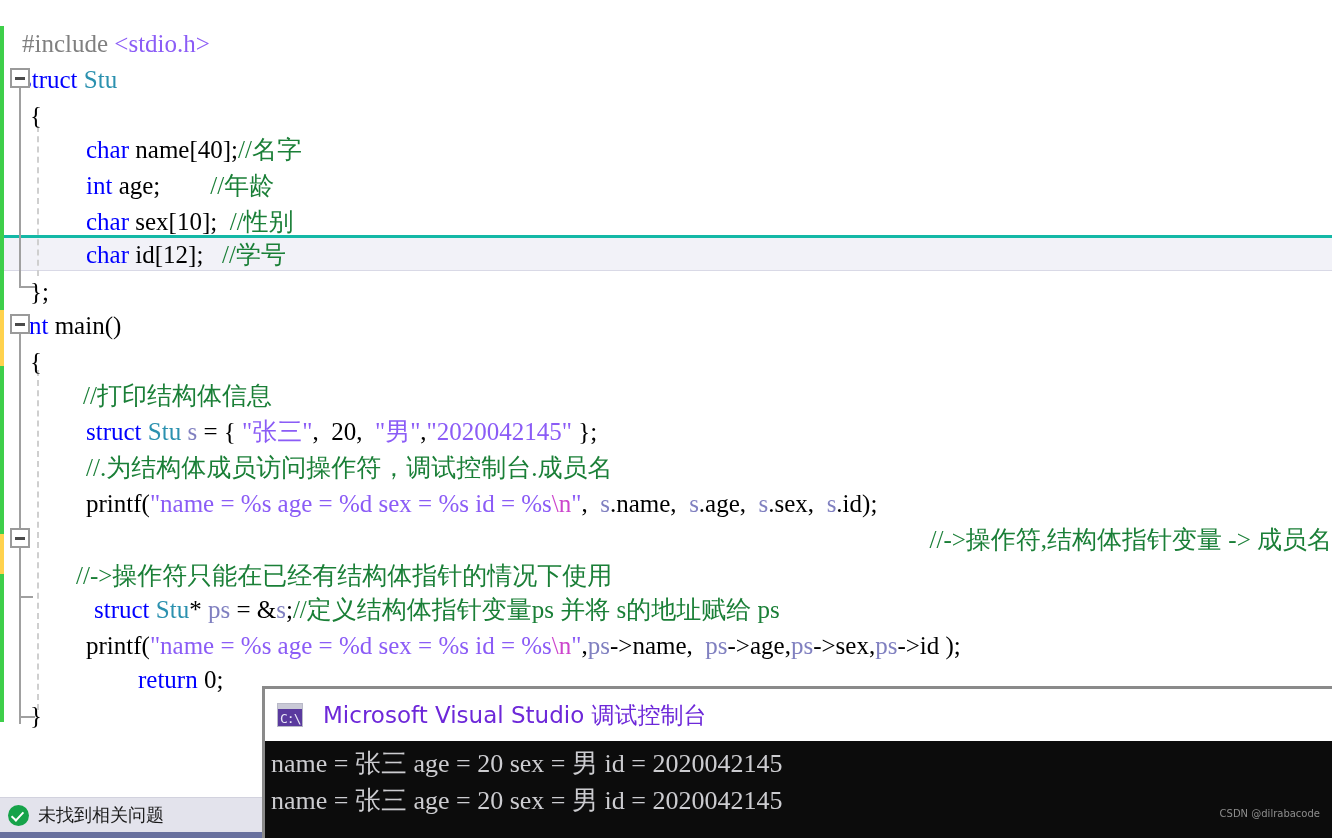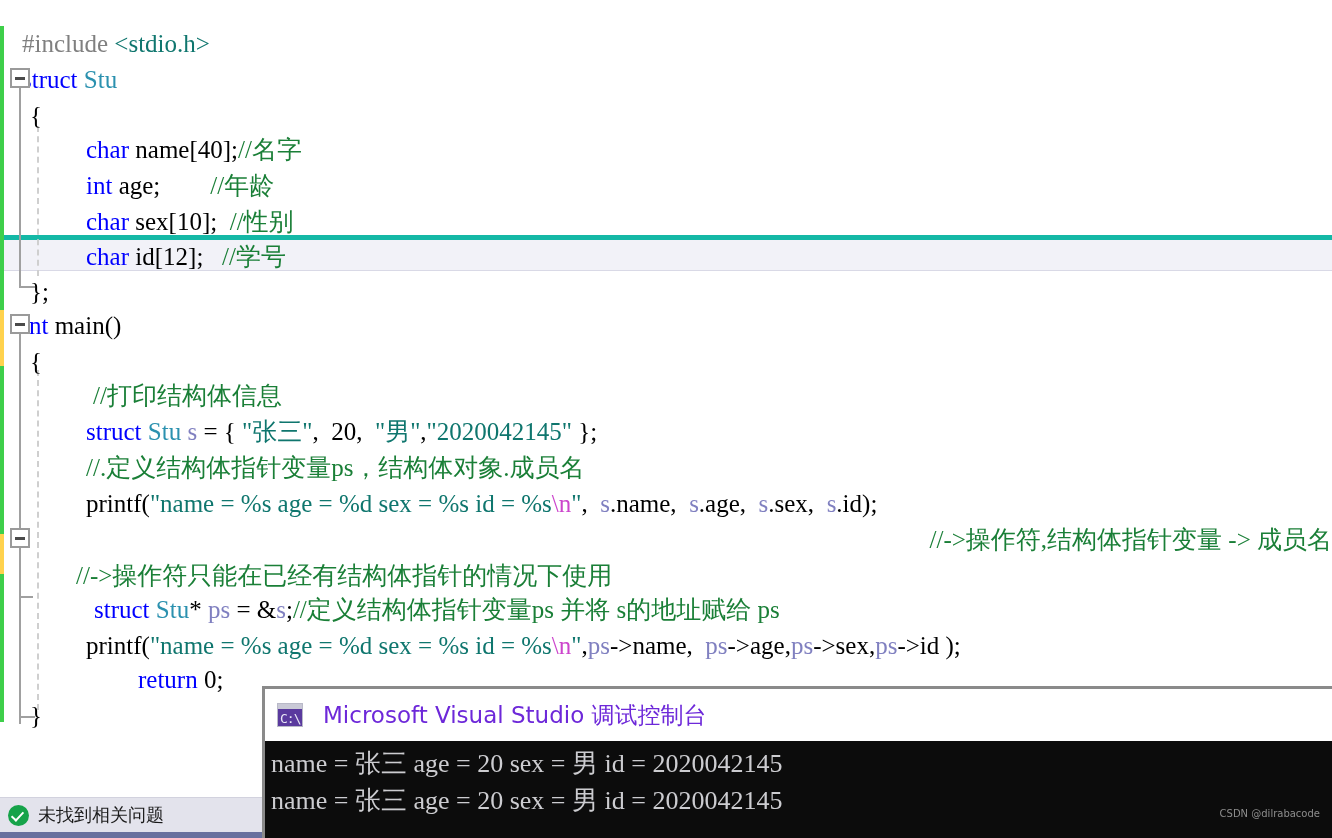--- a/index.html
+++ b/index.html
@@ -34,32 +34,32 @@
     white-space: pre;
     color: #000000;
     padding-left: 22px;
     box-sizing: border-box;
   }
   .code-line .txt { position: relative; z-index: 3; }
 
   
   .cur-line {
     background: #f2f2f8;
-    border-top: 5px solid #14b8a6;
+    border-top: 3px solid #14b8a6;
     border-bottom: 1px solid #d9d9e6;
     height: 36px;
     box-sizing: border-box;
     line-height: 34px;
   }
 
   
   .kw      { color: #0000ff; }            
   .type    { color: #2b91af; }            
   .pre     { color: #808080; }            
-  .str     { color: #0f766e; }            
+  .str     { color: #8b5cf6; }            
   .cmt     { color: #1a7f37; }            
   .esc     { color: #cc44cc; }            
   .var     { color: #8080c0; }            
   .plain   { color: #000000; }
 
   
   .changebar {
     position: absolute;
     left: 0;
     width: 4px;
@@ -262,23 +262,23 @@
       <div class="code-line" style="position: absolute; left: 0px; right: 0px; top: 26px; padding-left: 22px;"><span class="txt"><span class="pre">#include </span><span class="str">&lt;stdio.h&gt;</span></span></div>
       <div class="code-line" style="position: absolute; left: 0px; right: 0px; top: 62px; padding-left: 22px;"><span class="txt"><span class="kw">struct </span><span class="type">Stu</span></span></div>
       <div class="code-line" style="position: absolute; left: 0px; right: 0px; top: 98px; padding-left: 30px;"><span class="txt"><span class="plain">{</span></span></div>
       <div class="code-line" style="position: absolute; left: 0px; right: 0px; top: 132px; padding-left: 86px;"><span class="txt"><span class="kw">char</span><span class="plain"> name[40];</span><span class="cmt">//名字</span></span></div>
       <div class="code-line" style="position: absolute; left: 0px; right: 0px; top: 168px; padding-left: 86px;"><span class="txt"><span class="kw">int</span><span class="plain"> age;        </span><span class="cmt">//年龄</span></span></div>
       <div class="code-line" style="position: absolute; left: 0px; right: 0px; top: 204px; padding-left: 86px;"><span class="txt"><span class="kw">char</span><span class="plain"> sex[10];  </span><span class="cmt">//性别</span></span></div>
       <div class="code-line cur-line" style="position: absolute; left: 0px; right: 0px; top: 235px; padding-left: 86px;"><span class="txt"><span class="kw">char</span><span class="plain"> id[12];   </span><span class="cmt">//学号</span></span></div>
       <div class="code-line" style="position: absolute; left: 0px; right: 0px; top: 274px; padding-left: 30px;"><span class="txt"><span class="plain">};</span></span></div>
       <div class="code-line" style="position: absolute; left: 0px; right: 0px; top: 308px; padding-left: 22px;"><span class="txt"><span class="kw">int</span><span class="plain"> main()</span></span></div>
       <div class="code-line" style="position: absolute; left: 0px; right: 0px; top: 344px; padding-left: 30px;"><span class="txt"><span class="plain">{</span></span></div>
-      <div class="code-line" style="position: absolute; left: 0px; right: 0px; top: 378px; padding-left: 83px; margin-left: 10px;"><span class="txt"><span class="cmt">//打印结构体信息</span></span></div>
+      <div class="code-line" style="position: absolute; left: 0px; right: 0px; top: 378px; padding-left: 83px;"><span class="txt"><span class="cmt">//打印结构体信息</span></span></div>
       <div class="code-line" style="position: absolute; left: 0px; right: 0px; top: 414px; padding-left: 86px;"><span class="txt"><span class="kw">struct </span><span class="type">Stu</span><span class="plain"> </span><span class="var">s</span><span class="plain"> = { </span><span class="str">"张三"</span><span class="plain">,  20,  </span><span class="str">"男"</span><span class="plain">,</span><span class="str">"2020042145"</span><span class="plain"> };</span></span></div>
-      <div class="code-line" style="position: absolute; left: 0px; right: 0px; top: 450px; padding-left: 86px;"><span class="txt"><span class="cmt">//.定义结构体指针变量ps，结构体对象.成员名</span></span></div>
+      <div class="code-line" style="position: absolute; left: 0px; right: 0px; top: 450px; padding-left: 86px;"><span class="txt"><span class="cmt">//.为结构体成员访问操作符，调试控制台.成员名</span></span></div>
       <div class="code-line" style="position: absolute; left: 0px; right: 0px; top: 486px; padding-left: 86px;"><span class="txt"><span class="plain">printf(</span><span class="str">"name = %s age = %d sex = %s id = %s</span><span class="esc">\n</span><span class="str">"</span><span class="plain">,  </span><span class="var">s</span><span class="plain">.name,  </span><span class="var">s</span><span class="plain">.age,  </span><span class="var">s</span><span class="plain">.sex,  </span><span class="var">s</span><span class="plain">.id);</span></span></div>
       <div class="code-line" style="position: absolute; left: 0px; right: 0px; top: 522px; padding-left: 97px; text-align: right;"><span class="txt"><span class="cmt">//-&gt;操作符,结构体指针变量 -&gt; 成员名</span></span></div>
       <div class="code-line" style="position: absolute; left: 0px; right: 0px; top: 558px; padding-left: 76px;"><span class="txt"><span class="cmt">//-&gt;操作符只能在已经有结构体指针的情况下使用</span></span></div>
       <div class="code-line" style="position: absolute; left: 8px; right: 0px; top: 592px; padding-left: 86px;"><span class="txt"><span class="kw">struct </span><span class="type">Stu</span><span class="plain">* </span><span class="var">ps</span><span class="plain"> = &amp;</span><span class="var">s</span><span class="plain">;</span><span class="cmt">//定义结构体指针变量ps 并将 s的地址赋给 ps</span></span></div>
       <div class="code-line" style="position: absolute; left: 0px; right: 0px; top: 628px; padding-left: 86px;"><span class="txt"><span class="plain">printf(</span><span class="str">"name = %s age = %d sex = %s id = %s</span><span class="esc">\n</span><span class="str">"</span><span class="plain">,</span><span class="var">ps</span><span class="plain">-&gt;name,  </span><span class="var">ps</span><span class="plain">-&gt;age,</span><span class="var">ps</span><span class="plain">-&gt;sex,</span><span class="var">ps</span><span class="plain">-&gt;id );</span></span></div>
       <div class="code-line" style="position: absolute; left: 8px; right: 0px; top: 662px; padding-left: 86px; margin-left: 44px;"><span class="txt"><span class="kw">return</span><span class="plain"> 0;</span></span></div>
       <div class="code-line" style="position: absolute; left: 0px; right: 0px; top: 698px; padding-left: 30px;"><span class="txt"><span class="plain">}</span></span></div>
     </div>
 </div>
 

